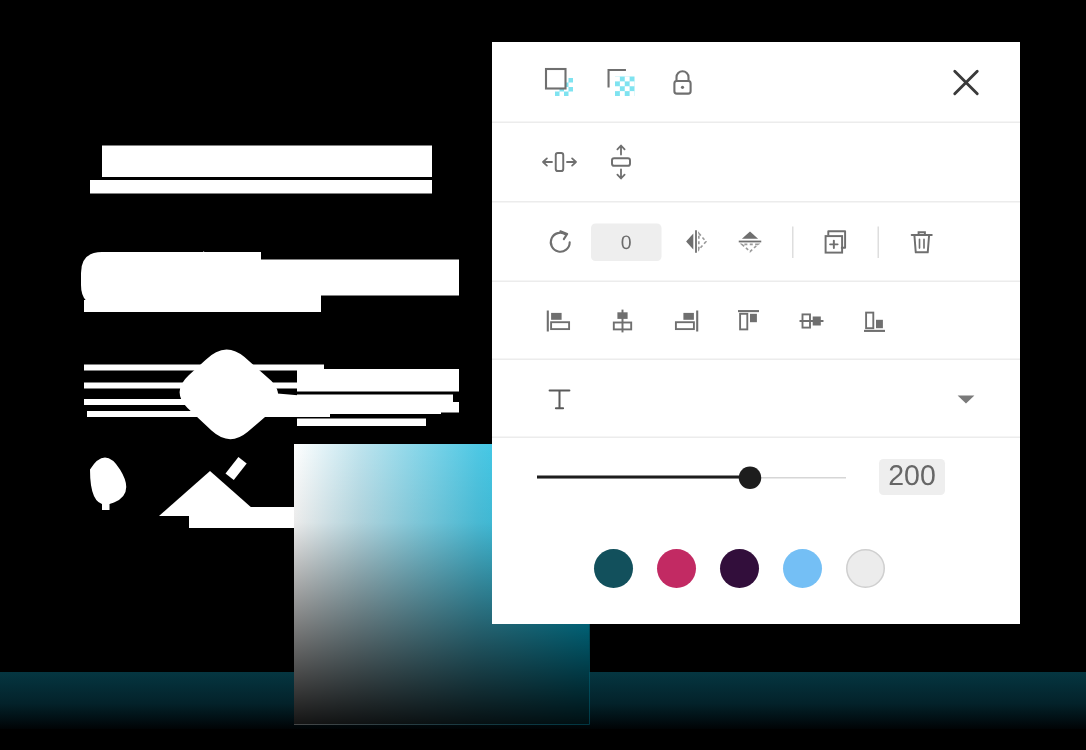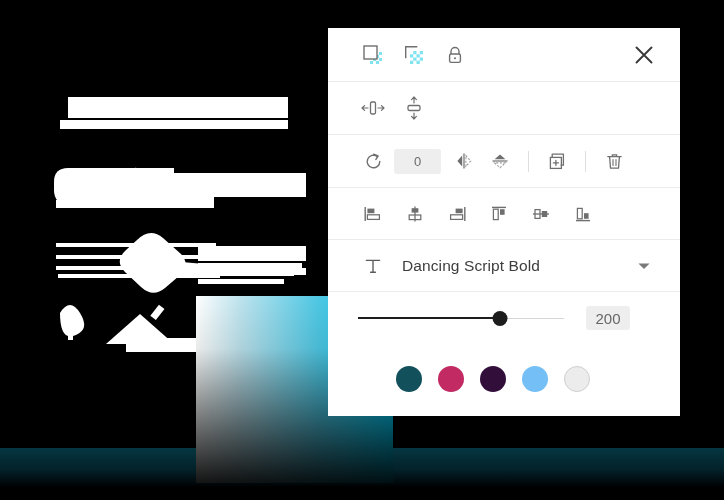--- a/index.html
+++ b/index.html
@@ -176,21 +176,21 @@
   }
   #slider-value {
     margin-left: 22px;
     width: 44px;
     height: 24px;
     background: #eeeeee;
     border-radius: 3px;
     display: flex;
     align-items: center;
     justify-content: center;
-    font-size: 15px;
+    font-size: 19px;
     color: #666666;
   }
 
   
   #swatches {
     display: flex;
     align-items: center;
     margin-left: 68px;
   }
   .swatch {
@@ -417,21 +417,20 @@
         </svg>
       </div>
     </div>
 
     <div class="panel-row row-font">
       <div id="font-icon" class="icon-btn">
         <svg class="i-svg" width="20" height="20" viewBox="0 0 20 20">
           <path d="M3.4 4.4 H16.6 M10 4.4 V16.2 M7.6 16.2 H12.4" fill="none" stroke="#5a5a5a" stroke-width="1.35" stroke-linecap="round"></path>
         </svg>
       </div>
-      <span id="font-name">Dancing Script Bold</span>
       <div id="font-chevron">
         <svg class="i-svg" width="14" height="10" viewBox="0 0 14 10">
           <path d="M1.4 2.6 L7 8 L12.6 2.6 Z" fill="#7a7a7a"></path>
         </svg>
       </div>
     </div>
 
     <div class="panel-row row-slider">
       <div id="slider-wrap">
         <div id="slider-track"></div>

